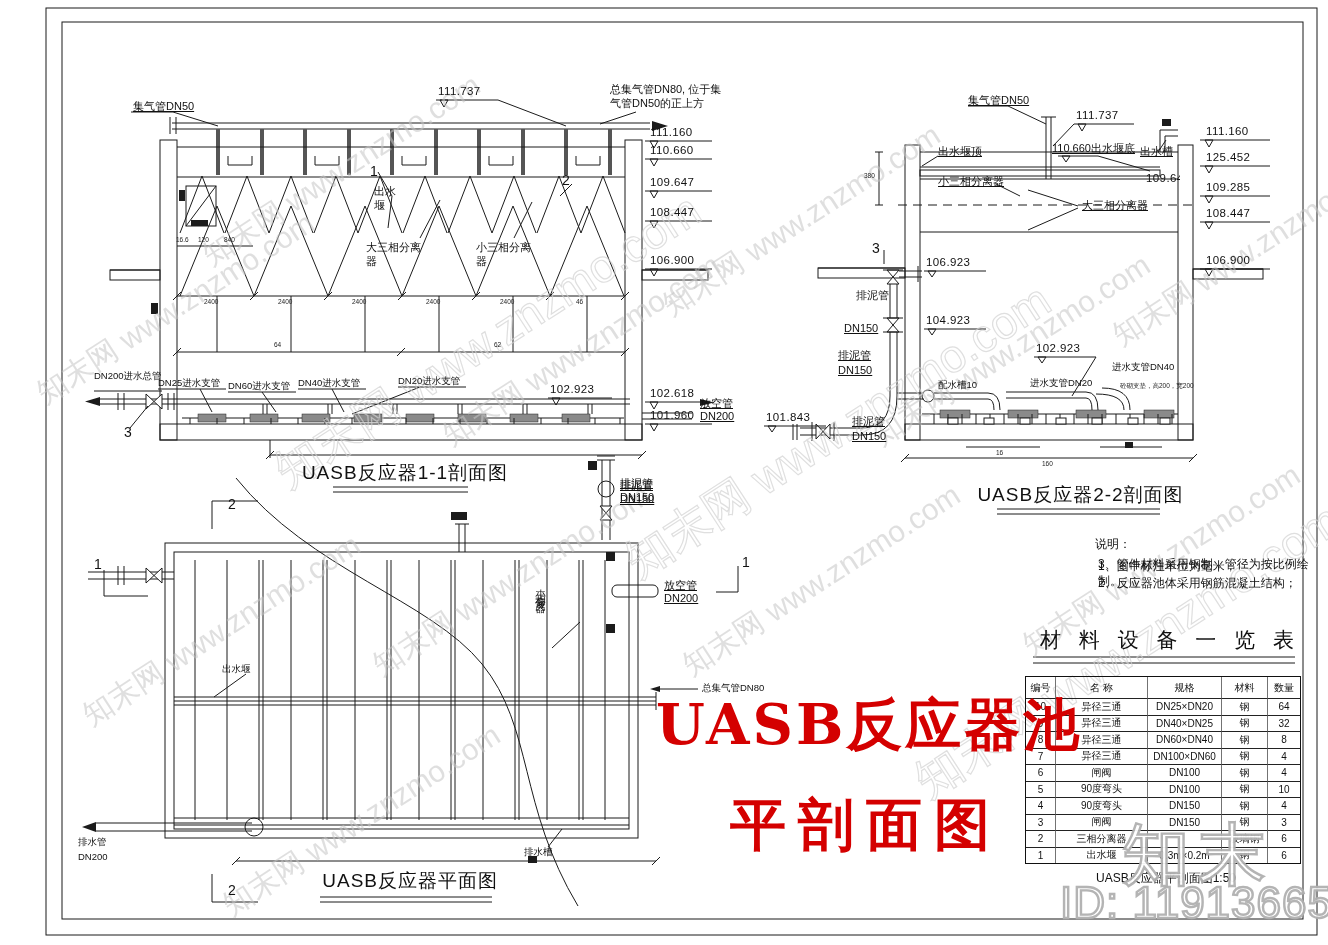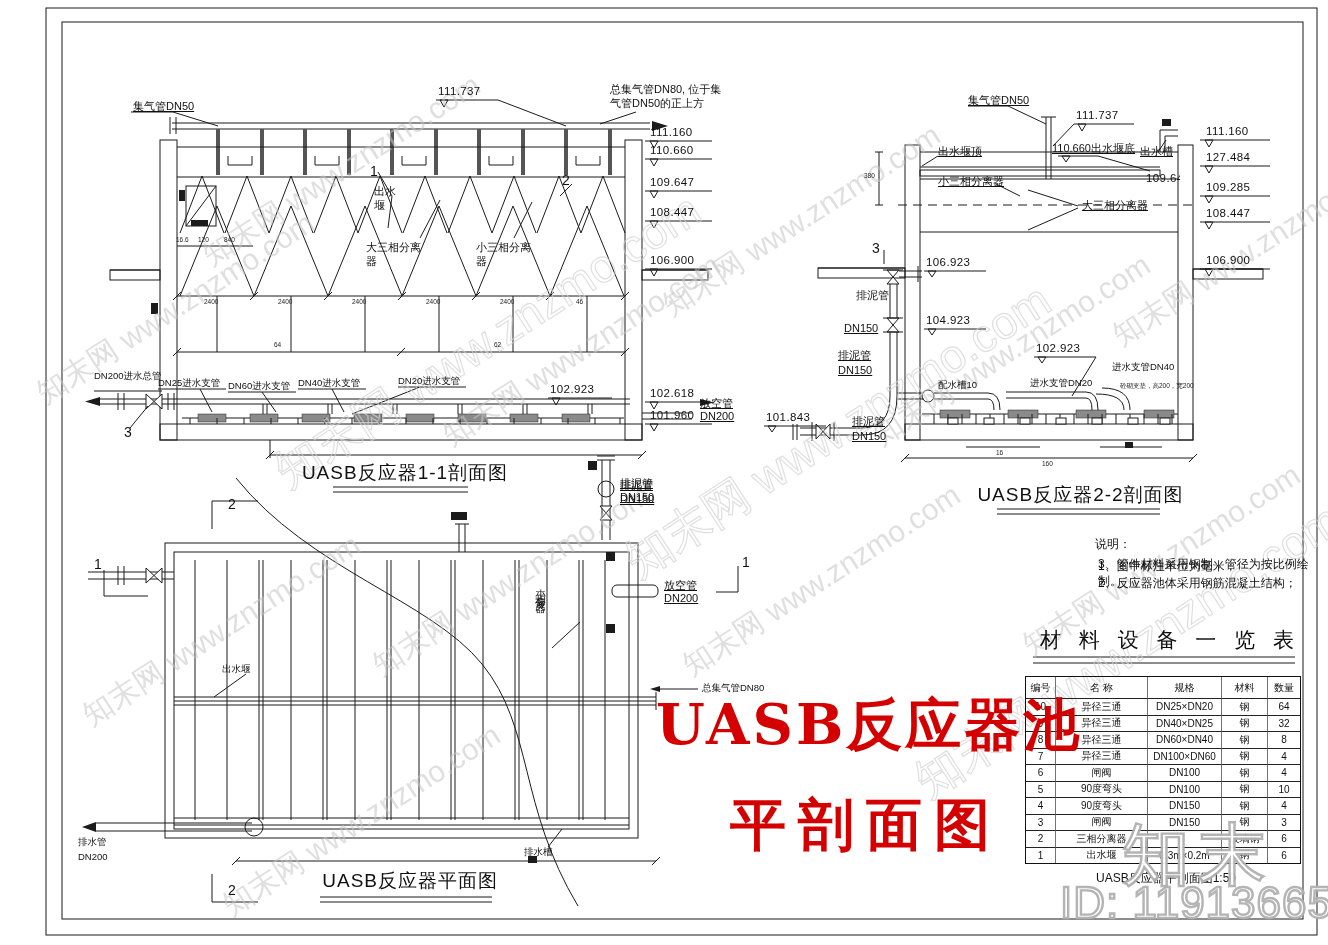--- a/index.html
+++ b/index.html
@@ -443,21 +443,21 @@
 
 <div class="abs lbl" style="left:968px;top:93px">集气管DN50</div>
 <div class="abs elev" style="left:1076px;top:109px">111.737</div>
 <div class="abs lbl" style="left:938px;top:144px">出水堰顶</div>
 <div class="abs lbl" style="left:1052px;top:141px">110.660出水堰底</div>
 <div class="abs lbl" style="left:1140px;top:144px">出水槽</div>
 <div class="abs lbl" style="left:938px;top:174px">小三相分离器</div>
 <div class="abs lbl" style="left:1082px;top:198px">大三相分离器</div>
 <div class="abs elev" style="left:1146px;top:172px;width:34px;overflow:hidden">109.64</div>
 <div class="abs elev" style="left:1206px;top:125px">111.160</div>
-<div class="abs elev" style="left:1206px;top:151px">127.484</div>
+<div class="abs elev" style="left:1206px;top:151px">125.452</div>
 <div class="abs elev" style="left:1206px;top:181px">109.285</div>
 <div class="abs elev" style="left:1206px;top:207px">108.447</div>
 <div class="abs elev" style="left:1206px;top:254px">106.900</div>
 <div class="abs callout" style="left:872px;top:240px">3</div>
 <div class="abs elev" style="left:926px;top:256px">106.923</div>
 <div class="abs elev" style="left:926px;top:314px">104.923</div>
 <div class="abs elev" style="left:766px;top:411px">101.843</div>
 <div class="abs elev" style="left:1036px;top:342px">102.923</div>
 <div class="abs lbl-w" style="left:856px;top:288px;width:34px">排泥管</div>
 <div class="abs lbl" style="left:844px;top:322px">DN150</div>

